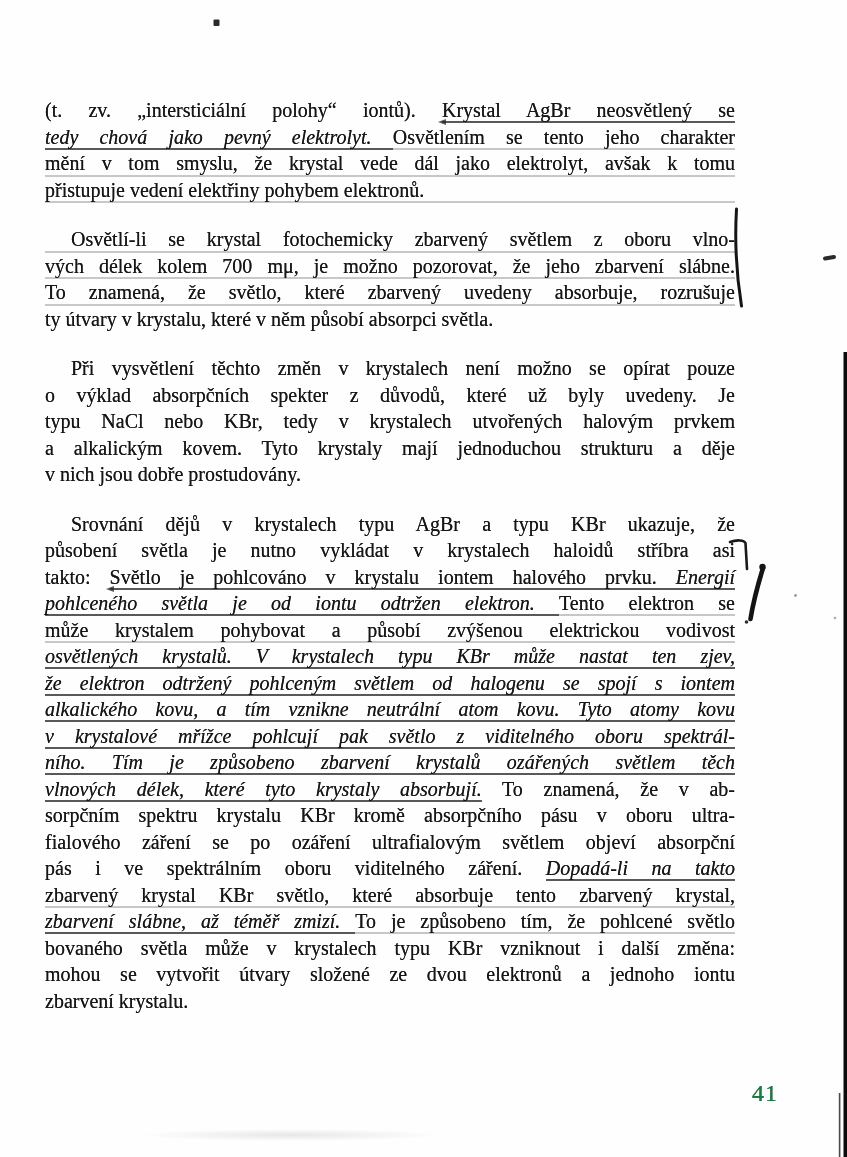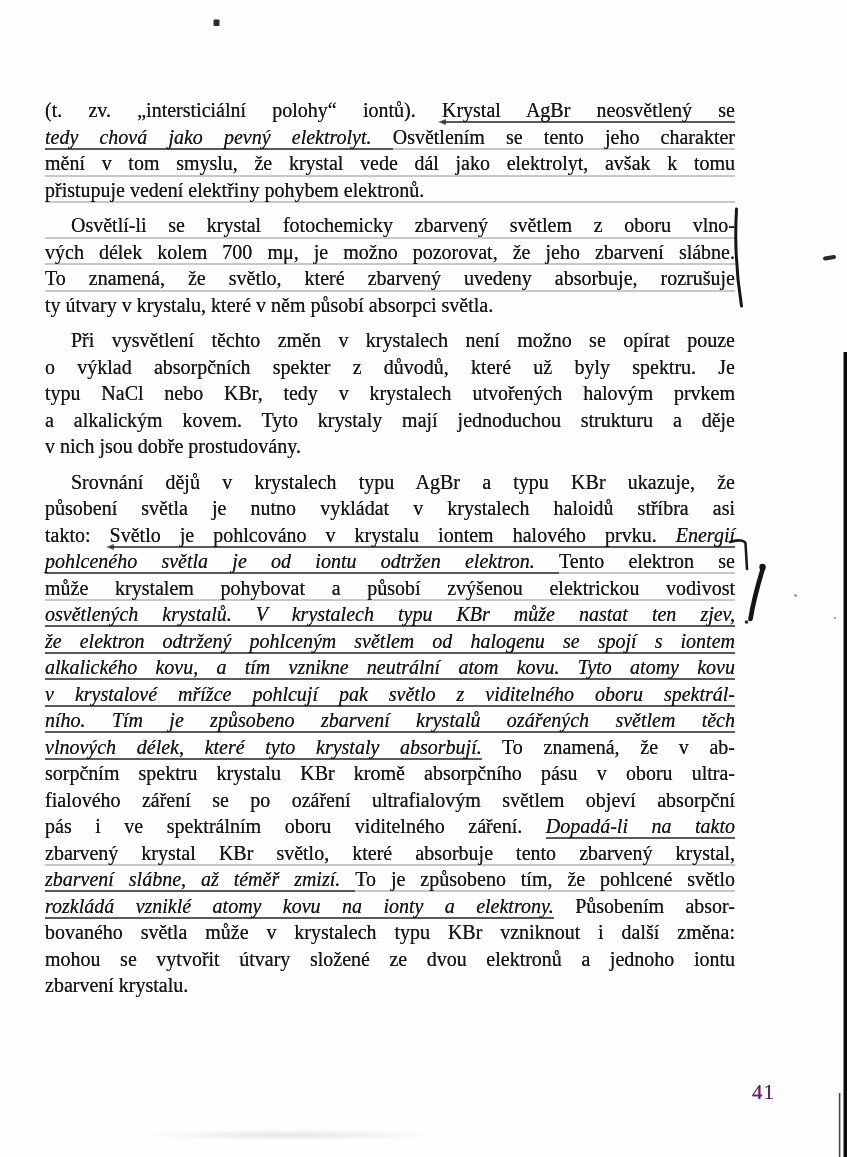--- a/index.html
+++ b/index.html
@@ -8,21 +8,21 @@
     width:847px;height:1157px;position:relative;overflow:hidden;
     background:#fefefe;
     font-family:"Liberation Serif", serif;
   }
   .page{position:absolute;inset:0;}
   .textblock{
     position:absolute;left:45px;top:97px;width:690px;
     color:#161616;font-size:20px;
     text-shadow:0 0 0.5px rgba(20,20,20,0.85);
   }
-  .para + .para{margin-top:9px;}
+  .para + .para{margin-top:23px;}
   .line{
     height:26.5px;line-height:26.5px;
     text-align:justify;text-align-last:justify;text-justify:inter-word;
     white-space:normal;overflow:visible;
   }
   .line.last{text-align-last:left;}
   .line.indent{text-indent:26px;}
   
   .line.lu{background:linear-gradient(to top, rgba(125,125,125,0.42) 0px, rgba(125,125,125,0.42) 2px, transparent 2px);}
   
@@ -31,21 +31,21 @@
   .uf{border-bottom:2px solid rgba(125,125,125,0.42);}
   
   .ua{border-bottom:2px solid rgba(42,42,42,0.78);position:relative;}
   .ua::before{
     content:"";position:absolute;left:-4px;bottom:-4px;width:0;height:0;
     border-top:3px solid transparent;border-bottom:3px solid transparent;
     border-right:8px solid rgba(42,42,42,0.78);
   }
   .pagenum{
     position:absolute;left:752px;top:1080px;width:30px;
-    font-size:21px;color:#701a75;letter-spacing:1px;
+    font-size:24px;color:#15803d;letter-spacing:1px;
     text-shadow:0 0 0.5px rgba(20,20,20,0.85);
   }
   .annot-svg{position:absolute;left:0;top:0;pointer-events:none;}
   .smudge{
     position:absolute;left:140px;top:1129px;width:300px;height:12px;
     background:radial-gradient(closest-side, rgba(60,60,60,0.12), rgba(60,60,60,0.0));
   }
 </style>
 </head>
 <body>
@@ -60,21 +60,21 @@
         <div class="line last lu"><span>přistupuje vedení elektřiny pohybem elektronů.</span></div>
       </div>
       <div class="para">
         <div class="line lu indent"><span>Osvětlí-li se krystal fotochemicky zbarvený světlem z oboru vlno-</span></div>
         <div class="line lu"><span>vých délek kolem 700 mμ, je možno pozorovat, že jeho zbarvení slábne.</span></div>
         <div class="line lu"><span>To znamená, že světlo, které zbarvený uvedeny absorbuje, rozrušuje</span></div>
         <div class="line last"><span>ty útvary v krystalu, které v něm působí absorpci světla.</span></div>
       </div>
       <div class="para">
         <div class="line indent"><span>Při vysvětlení těchto změn v krystalech není možno se opírat pouze</span></div>
-        <div class="line"><span>o výklad absorpčních spekter z důvodů, které už byly spektru. Je</span></div>
+        <div class="line"><span>o výklad absorpčních spekter z důvodů, které už byly uvedeny. Je</span></div>
         <div class="line"><span>typu NaCl nebo KBr, tedy v krystalech utvořených halovým prvkem</span></div>
         <div class="line"><span>a alkalickým kovem. Tyto krystaly mají jednoduchou strukturu a děje</span></div>
         <div class="line last"><span>v nich jsou dobře prostudovány.</span></div>
       </div>
       <div class="para">
         <div class="line indent"><span>Srovnání dějů v krystalech typu AgBr a typu KBr ukazuje, že</span></div>
         <div class="line"><span>působení světla je nutno vykládat v krystalech haloidů stříbra asi</span></div>
         <div class="line"><span>takto: </span><span class="ua">Světlo je pohlcováno v krystalu iontem halového prvku. </span><span class="u">Energií</span></div>
         <div class="line"><span class="u">pohlceného světla je od iontu odtržen elektron. </span><span class="uf">Tento elektron se</span></div>
         <div class="line lu"><span>může krystalem pohybovat a působí zvýšenou elektrickou vodivost</span></div>
@@ -82,21 +82,20 @@
         <div class="line"><span class="u">že elektron odtržený pohlceným světlem od halogenu se spojí s iontem</span></div>
         <div class="line"><span class="u">alkalického kovu, a tím vznikne neutrální atom kovu. Tyto atomy kovu</span></div>
         <div class="line"><span class="u">v krystalové mřížce pohlcují pak světlo z viditelného oboru spektrál-</span></div>
         <div class="line"><span class="u">ního. Tím je způsobeno zbarvení krystalů ozářených světlem těch</span></div>
         <div class="line"><span class="u">vlnových délek, které tyto krystaly absorbují.</span><span> To znamená, že v ab-</span></div>
         <div class="line"><span>sorpčním spektru krystalu KBr kromě absorpčního pásu v oboru ultra-</span></div>
         <div class="line"><span>fialového záření se po ozáření ultrafialovým světlem objeví absorpční</span></div>
         <div class="line"><span>pás i ve spektrálním oboru viditelného záření. </span><span class="u">Dopadá-li na takto</span></div>
         <div class="line"><span class="uf">zbarvený krystal KBr světlo, které absorbuje tento zbarvený krystal,</span></div>
         <div class="line"><span class="u">zbarvení slábne, až téměř zmizí. </span><span class="uf">To je způsobeno tím, že pohlcené světlo</span></div>
-        <div class="line"><span class="u">rozkládá vzniklé atomy kovu na ionty a elektrony.</span><span> Působením absor-</span></div>
         <div class="line"><span>bovaného světla může v krystalech typu KBr vzniknout i další změna:</span></div>
         <div class="line"><span>mohou se vytvořit útvary složené ze dvou elektronů a jednoho iontu</span></div>
         <div class="line last"><span>zbarvení krystalu.</span></div>
       </div>
     </div>
 
   <div class="pagenum">41</div>
 
   <div class="smudge"></div>
 

